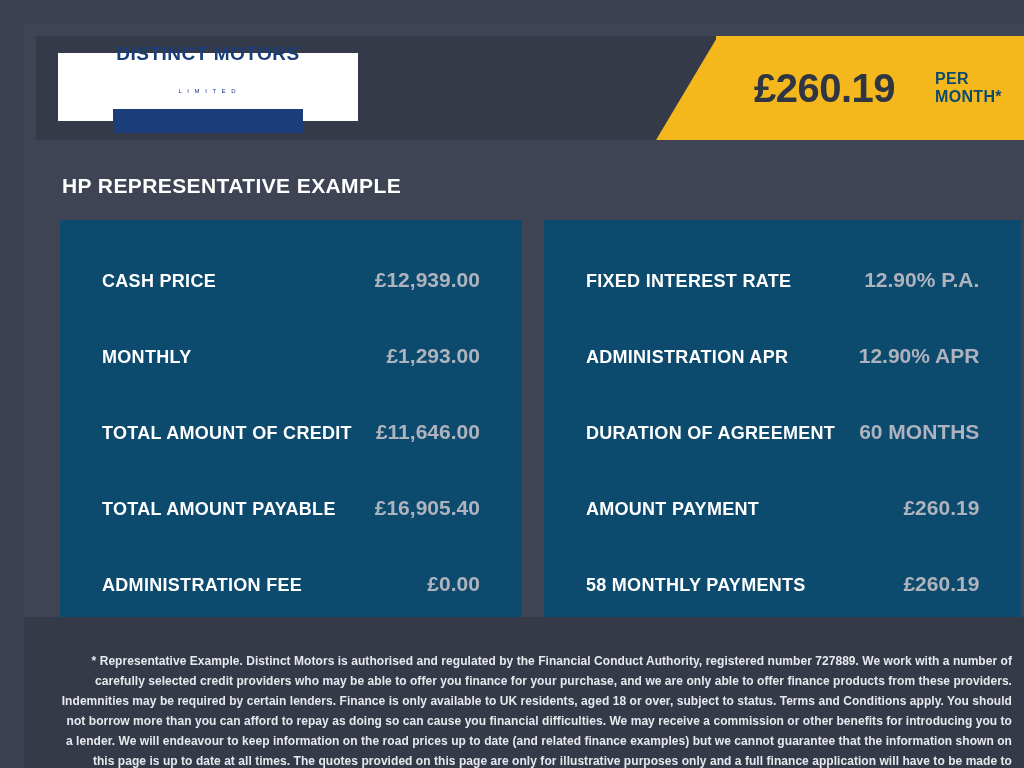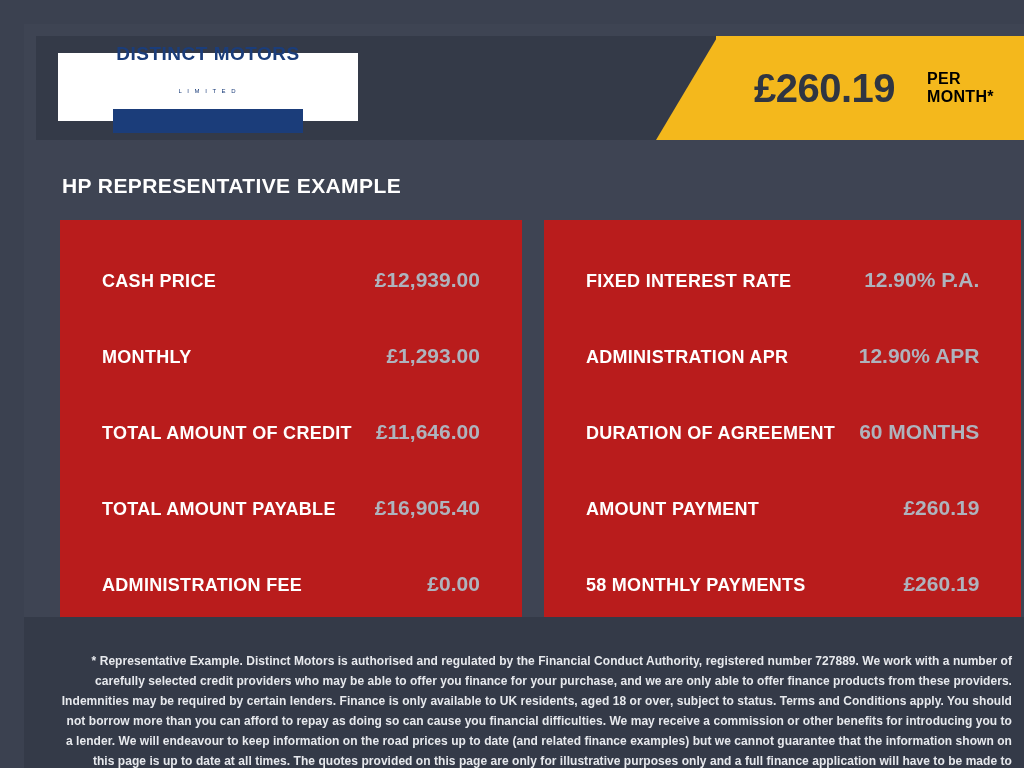--- a/index.html
+++ b/index.html
@@ -67,42 +67,42 @@
     width: 0; height: 0;
     border-style: solid;
     border-width: 0 0 104px 62px;
     border-color: transparent transparent #f4b81c transparent;
   }
   .price-amount {
     font-size: 40px; font-weight: bold; color: #2f3542;
     letter-spacing: -0.5px;
   }
   .price-suffix {
-    font-size: 16px; font-weight: bold; color: #000000;
-    margin-left: 8px; letter-spacing: .3px;
+    font-size: 16px; font-weight: bold; color: #0c4a6e;
+    margin-left: 16px; letter-spacing: .3px;
   }
 
   
   .section-title {
     color: #ffffff;
     font-size: 21px;
     font-weight: bold;
     letter-spacing: .4px;
     padding: 34px 0 0 26px;
   }
 
   
   .panels {
     display: flex;
     gap: 22px;
     padding: 22px 24px 0 24px;
   }
   .panel {
     flex: 1;
-    background: #b91c1c;
+    background: #0c4a6e;
     padding: 22px 30px 26px 30px;
   }
   .row {
     display: flex;
     align-items: baseline;
     justify-content: space-between;
     padding: 14px 0;
   }
   .row-label {
     color: #ffffff;

